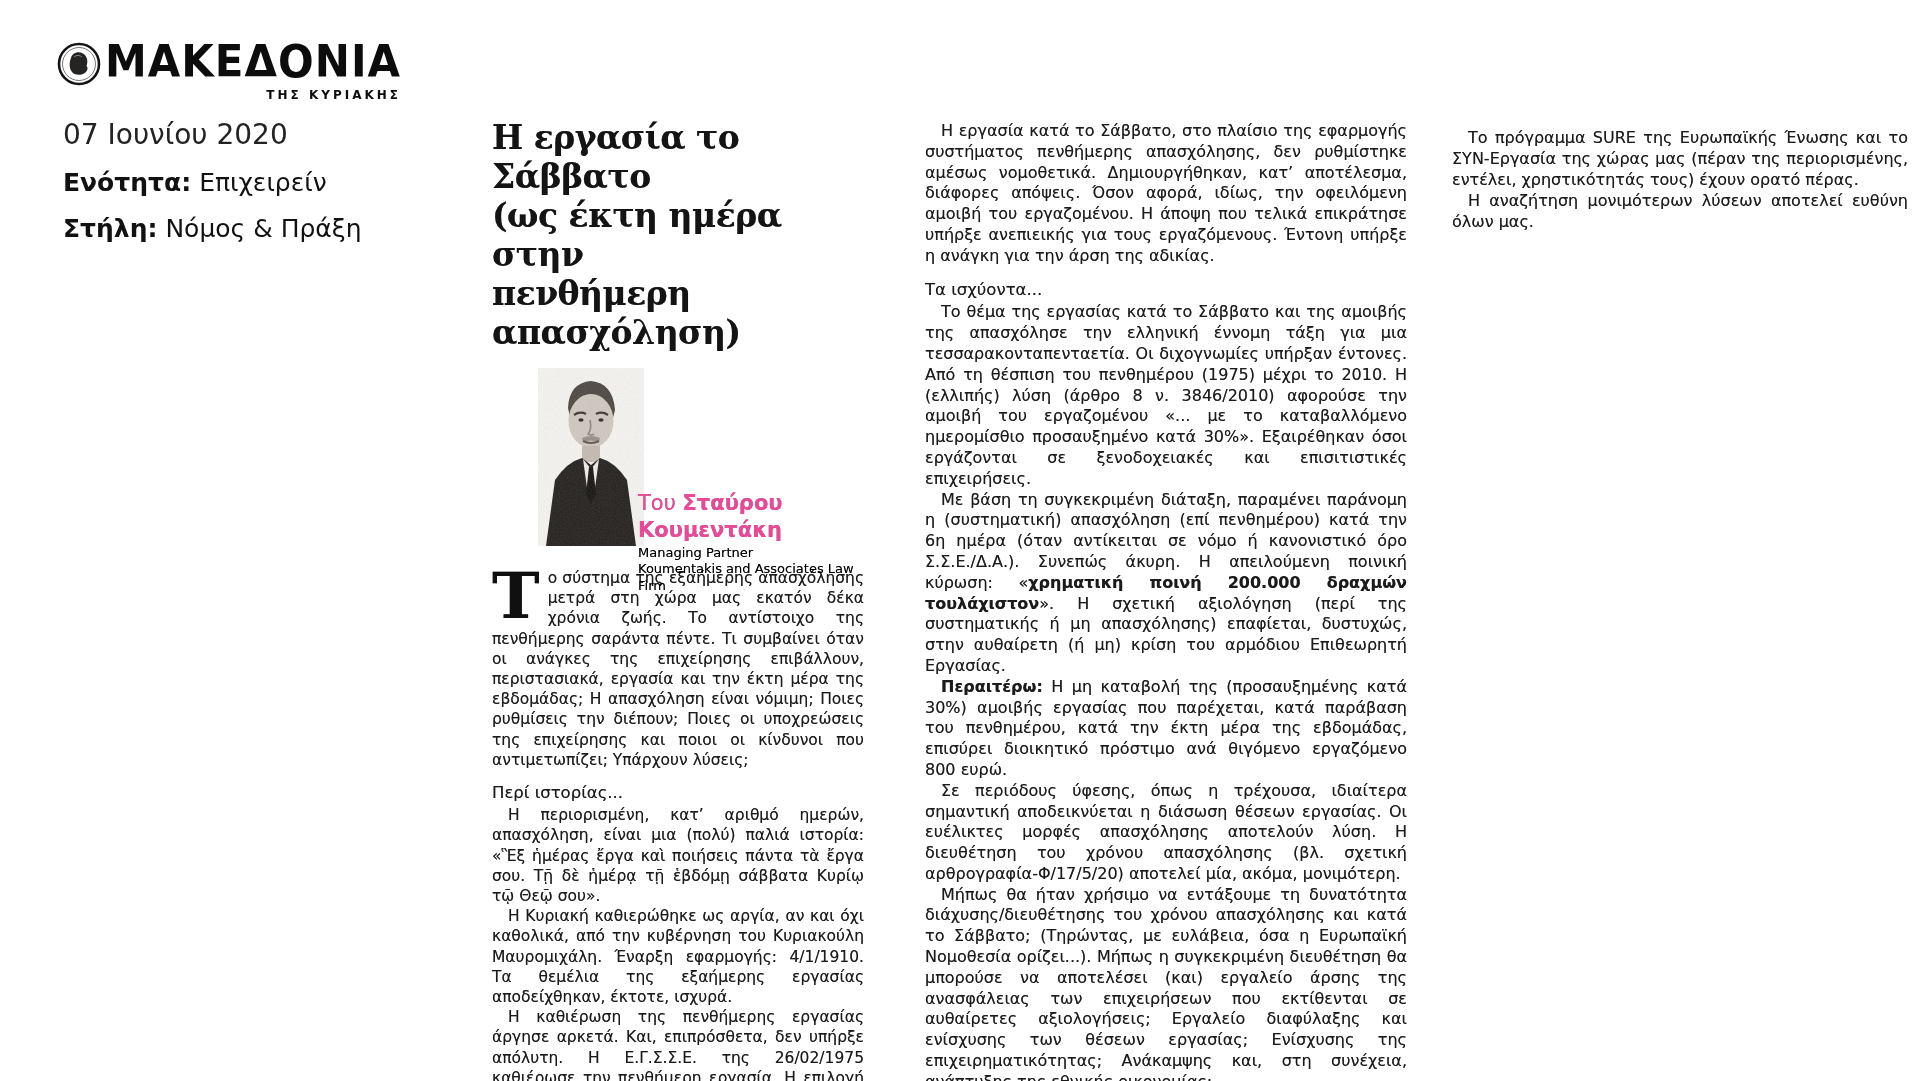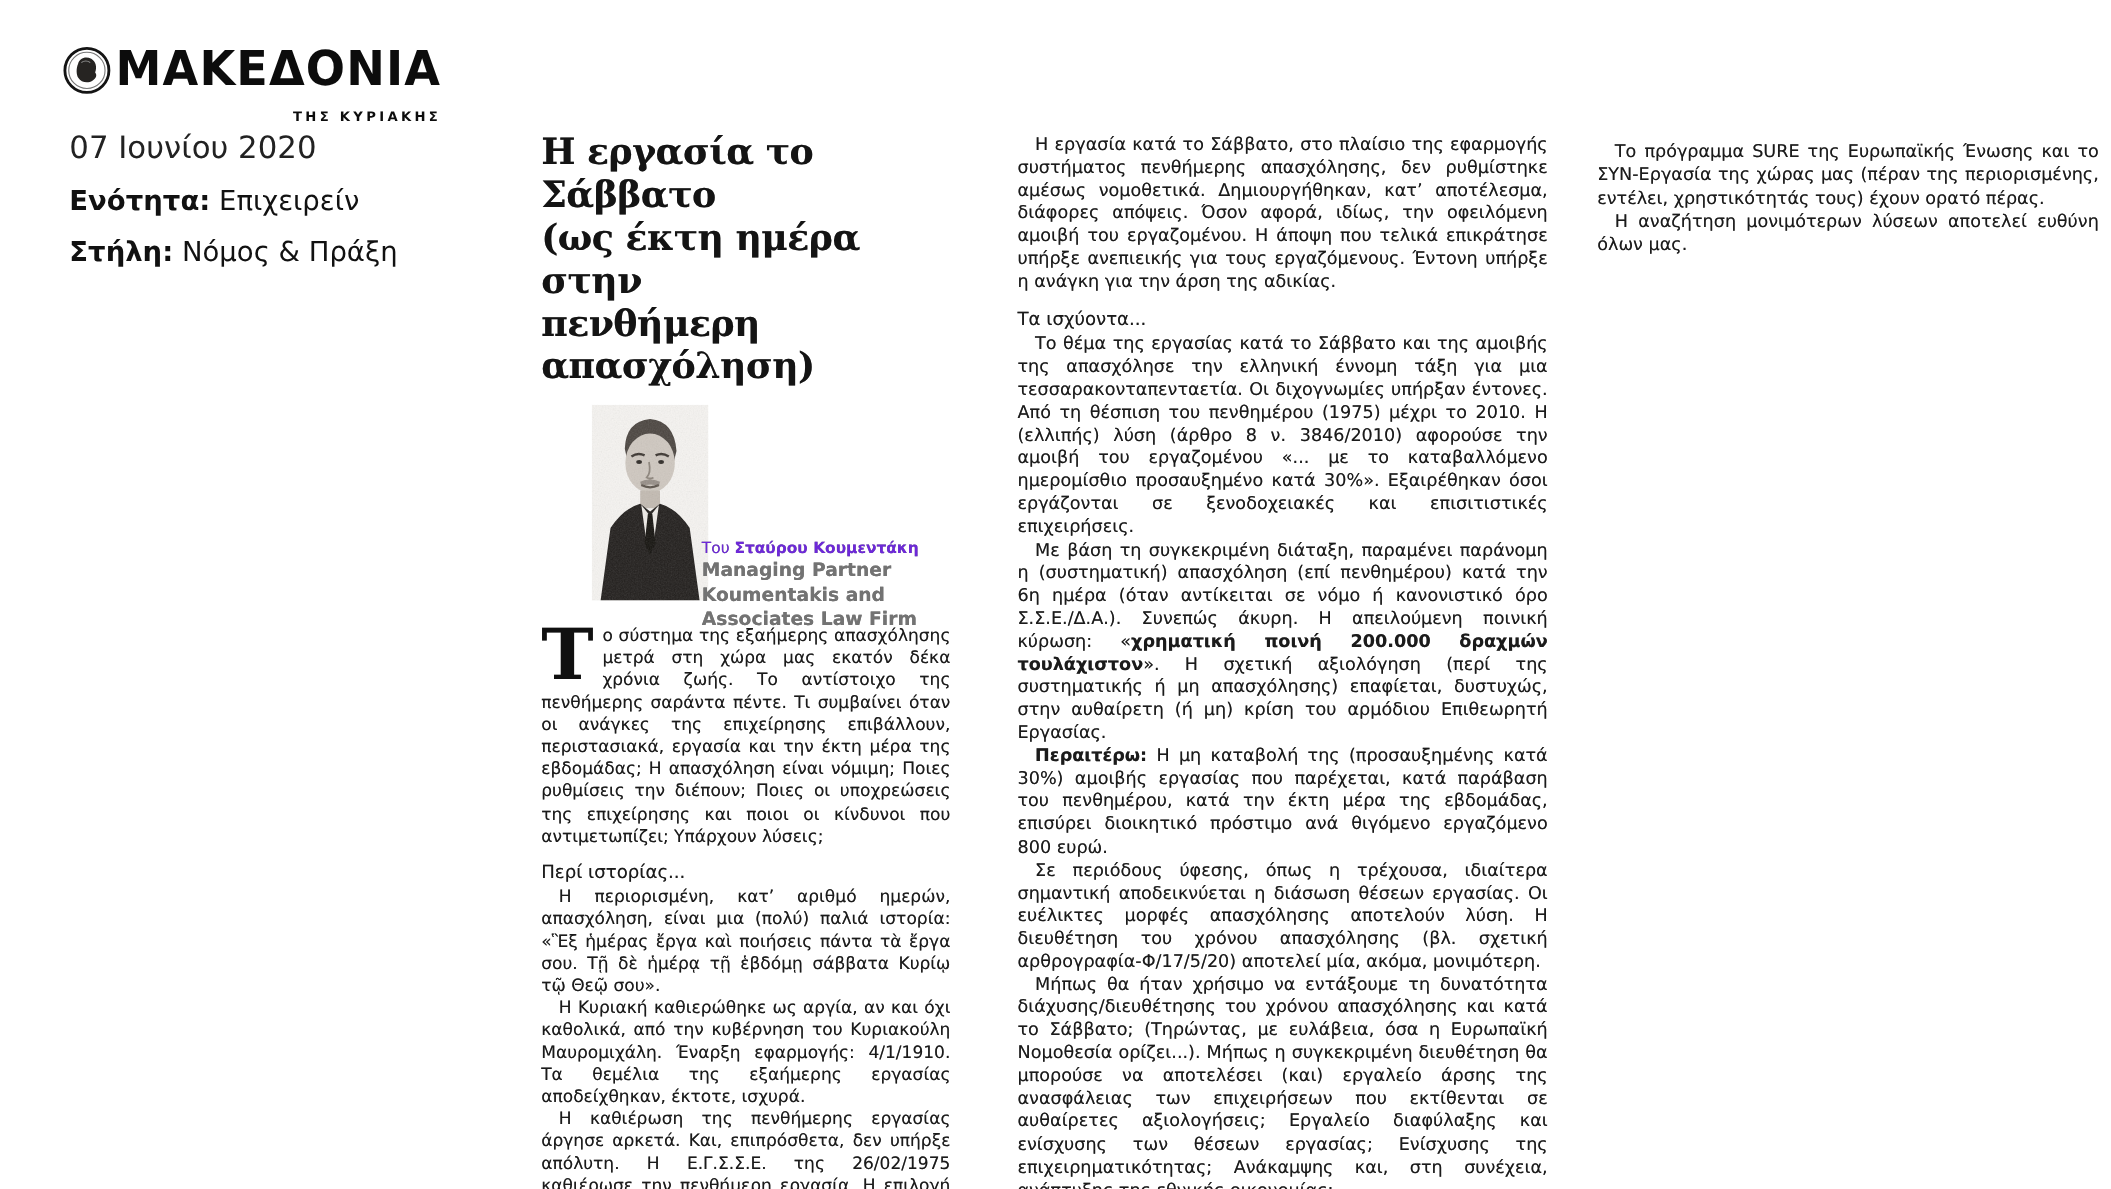--- a/index.html
+++ b/index.html
@@ -9,42 +9,42 @@
   }
   
   .masthead{position:absolute;left:57px;top:40px;display:flex;align-items:flex-start;}
   .emblem{width:44px;height:44px;display:block;margin-top:2px;}
   .wordmark-wrap{margin-left:4px;}
   .wordmark{
     font-weight:900;font-size:42px;line-height:44px;letter-spacing:1px;color:#0c0c0c;
     font-family:"DejaVu Sans", sans-serif;transform:scaleY(1.04);transform-origin:top left;
   }
   .wordmark-sub{
-    font-weight:700;font-size:12px;letter-spacing:3px;color:#0c0c0c;text-align:right;margin-top:15px;
+    font-weight:700;font-size:12px;letter-spacing:3px;color:#0c0c0c;text-align:right;margin-top:4px;
   }
   
   .meta-date{position:absolute;left:63px;top:118px;font-size:28px;color:#222;}
   .meta-line1{position:absolute;left:63px;top:168px;font-size:25px;color:#111;}
   .meta-line2{position:absolute;left:63px;top:214px;font-size:25px;color:#111;}
   .b{font-weight:700;}
   
   .scan-col{position:absolute;text-align:justify;color:#1b1b1b;
     text-shadow:0 0 .4px rgba(20,20,20,.55);}
   .col1{left:492px;top:118px;width:372px;}
   .col2{left:925px;top:121px;width:482px;font-size:16px;line-height:20.8px;}
   .col3{left:1452px;top:127px;width:456px;font-size:16px;line-height:21px;}
   .headline{
     font-family:"DejaVu Serif", serif;font-weight:700;font-size:33px;line-height:39px;
     letter-spacing:-.5px;white-space:pre-line;text-align:left;color:#141414;margin:0;
   }
   .author{position:relative;height:186px;margin-top:16px;}
   .photo{position:absolute;left:46px;top:0;width:106px;height:178px;display:block;}
   .byline{position:absolute;left:146px;top:122px;width:220px;text-align:left;line-height:1.3;}
-  .byline-name{font-size:14px;color:#6d28d9;}
-  .byline-role,.byline-firm{font-size:17px;color:#737373;font-weight:bold;}
+  .byline-name{font-size:21px;color:#ec4899;}
+  .byline-role,.byline-firm{font-size:13px;color:#000000;}
   .bodytext{margin-top:14px;font-size:15.5px;line-height:20.2px;}
   .bodytext p,.col2 p,.col3 p{margin:0;}
   .ind{text-indent:16px;}
   .section-heading{font-size:16.5px;font-weight:400;text-align:left;margin:13px 0 2px 0;}
   .dropcap{
     float:left;font-family:"DejaVu Serif", serif;font-weight:700;
     font-size:64px;line-height:50px;padding:3px 8px 0 0;color:#101010;
   }
 </style>
 </head>

